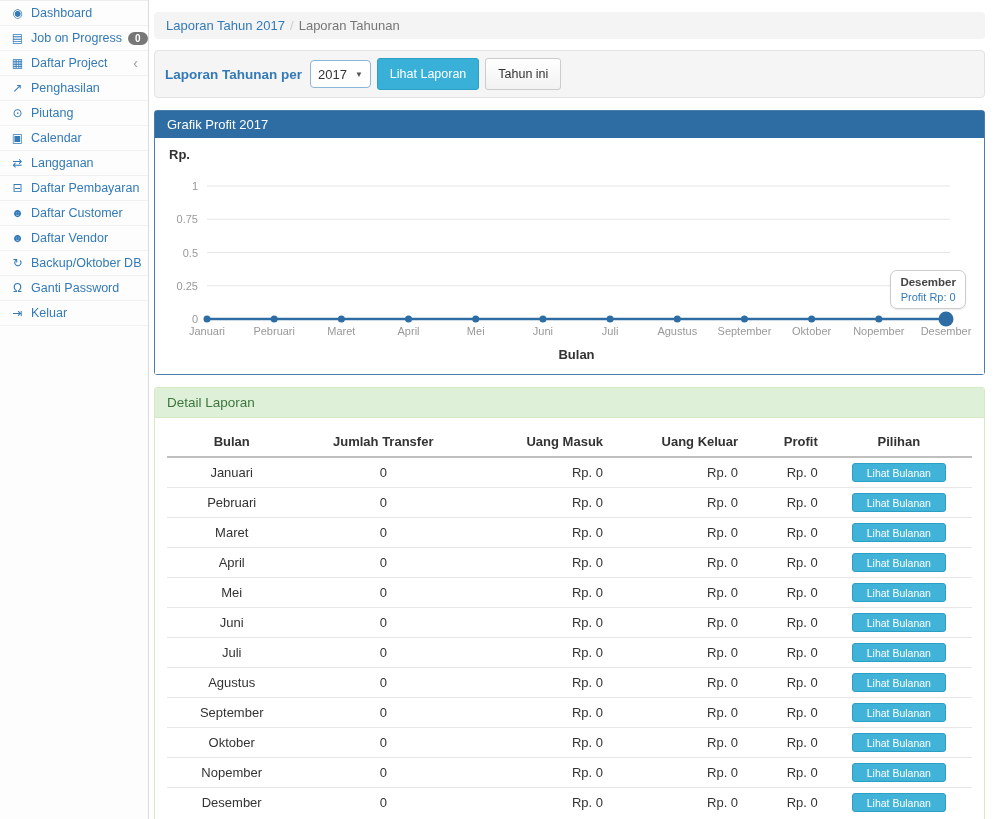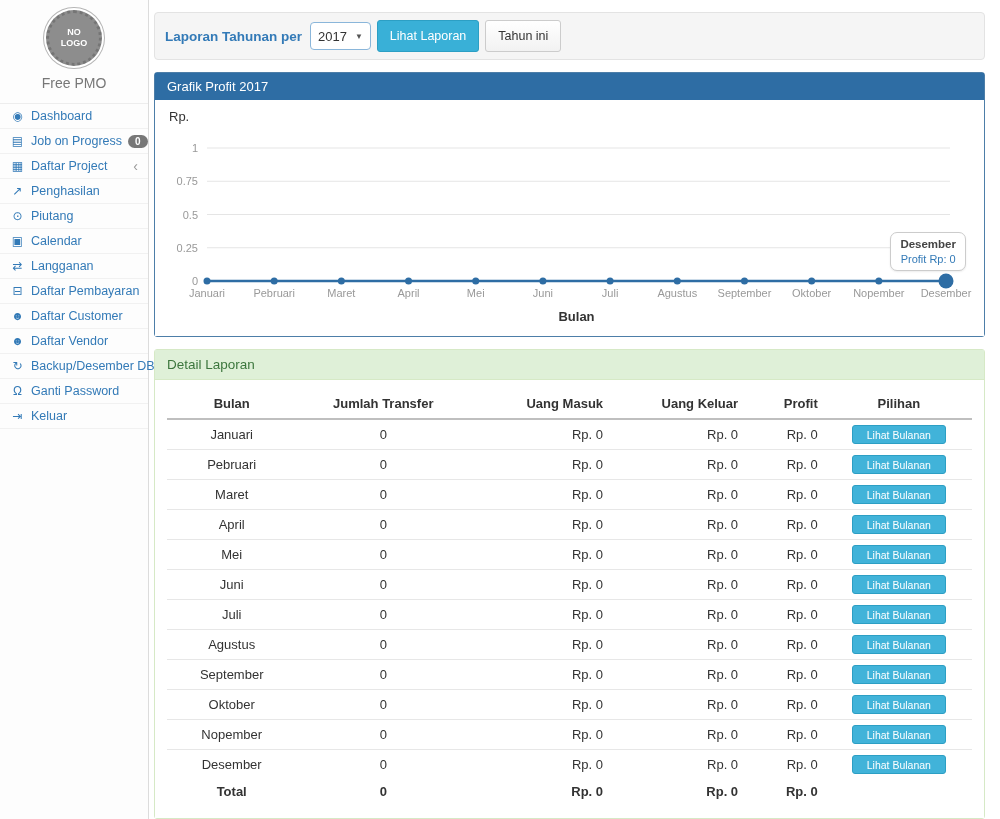--- a/index.html
+++ b/index.html
@@ -34,21 +34,21 @@
   .select-box .caret{font-size:8px;color:#555;}
   .btn{display:inline-flex;align-items:center;justify-content:center;border-radius:3px;font-size:12.5px;cursor:pointer;height:26px;padding:15px 12px;box-sizing:border-box;}
   .btn-info{background:#39b0d7;border:1px solid #2c9fc4;color:#fff;}
   .btn-default{background:#fff;border:1px solid #ccc;color:#333;background:linear-gradient(#fff,#f2f2f2);}
 
   
   .panel{border-radius:3px;margin-bottom:12px;}
   .panel-chart{border:1px solid #4d7ea8;}
   .panel-chart .panel-heading{background:#2e6da4;color:#fff;font-size:13px;padding:6px 12px;height:15px;line-height:15px;}
   .chart-body{position:relative;background:#fff;height:236px;}
-  .rp-label{position:absolute;left:14px;top:9px;font-weight:normal;font-size:13px;color:#333;}
+  .rp-label{position:absolute;left:14px;top:9px;font-weight:bold;font-size:13px;color:#333;}
   .chart-svg{position:absolute;left:0;top:0;}
   .chart-tooltip{position:absolute;right:18px;top:132px;background:#fff;border:1px solid #ccc;border-radius:7px;padding:5px 9px;text-align:center;box-shadow:0 1px 2px rgba(0,0,0,.08);}
   .tt-month{font-weight:bold;font-size:11.5px;color:#444;margin-bottom:3px;}
   .tt-value{font-size:11px;color:#337ab7;white-space:nowrap;}
 
   
   .panel-success{border:1px solid #d6e9c6;}
   .panel-success .panel-heading{background:#dff0d8;color:#3c763d;font-size:13.5px;padding:7px 12px;border-bottom:1px solid #d6e9c6;}
   .panel-body{padding:8px 12px 14px;background:#fff;}
   table.report{width:100%;border-collapse:collapse;font-size:13px;}
@@ -59,27 +59,20 @@
   .c-right{text-align:right;}
   .btn-xs{height:17px;padding:0 14px;font-size:10.5px;border-radius:3px;background:#41b3d9;border:1px solid #2c9fc4;color:#fff;display:inline-flex;align-items:center;cursor:pointer;}
   .total-row td{font-weight:bold;border-top:1px solid #e7e7e7;}
 </style>
 </head>
 <body>
 
 <div class="app">
 
   <div class="sidebar">
-    <div class="logo-wrap">
-      <div class="logo-circle">
-        <span>NO
-LOGO</span>
-      </div>
-      <div class="brand">Free PMO</div>
-    </div>
     <div class="side-menu" id="side-menu">
         <div class="side-item">
           <span class="si-icon">◉</span>
           <span class="si-label">Dashboard</span>
         </div>
         <div class="side-item">
           <span class="si-icon">▤</span>
           <span class="si-label">Job on Progress</span>
           <span class="si-badge">0</span>
         </div>
@@ -111,35 +104,38 @@
         <div class="side-item">
           <span class="si-icon">☻</span>
           <span class="si-label">Daftar Customer</span>
         </div>
         <div class="side-item">
           <span class="si-icon">☻</span>
           <span class="si-label">Daftar Vendor</span>
         </div>
         <div class="side-item">
           <span class="si-icon">↻</span>
-          <span class="si-label">Backup/Desember DB</span>
+          <span class="si-label">Backup/Oktober DB</span>
         </div>
         <div class="side-item">
           <span class="si-icon">Ω</span>
           <span class="si-label">Ganti Password</span>
         </div>
         <div class="side-item">
           <span class="si-icon">⇥</span>
           <span class="si-label">Keluar</span>
         </div>
       </div>
   </div>
 
   <div class="content">
 
+    <div class="breadcrumb">
+      <a href="#">Laporan Tahun 2017</a><span class="bc-sep">/</span><span class="bc-current">Laporan Tahunan</span>
+    </div>
 
     <div class="well">
       <span class="filter-label">Laporan Tahunan per</span>
       <span class="select-box">
         <span class="val">2017</span>
         <span class="caret">▼</span>
       </span>
       <span class="btn btn-info">Lihat Laporan</span>
       <span class="btn btn-default">Tahun ini</span>
     </div>

